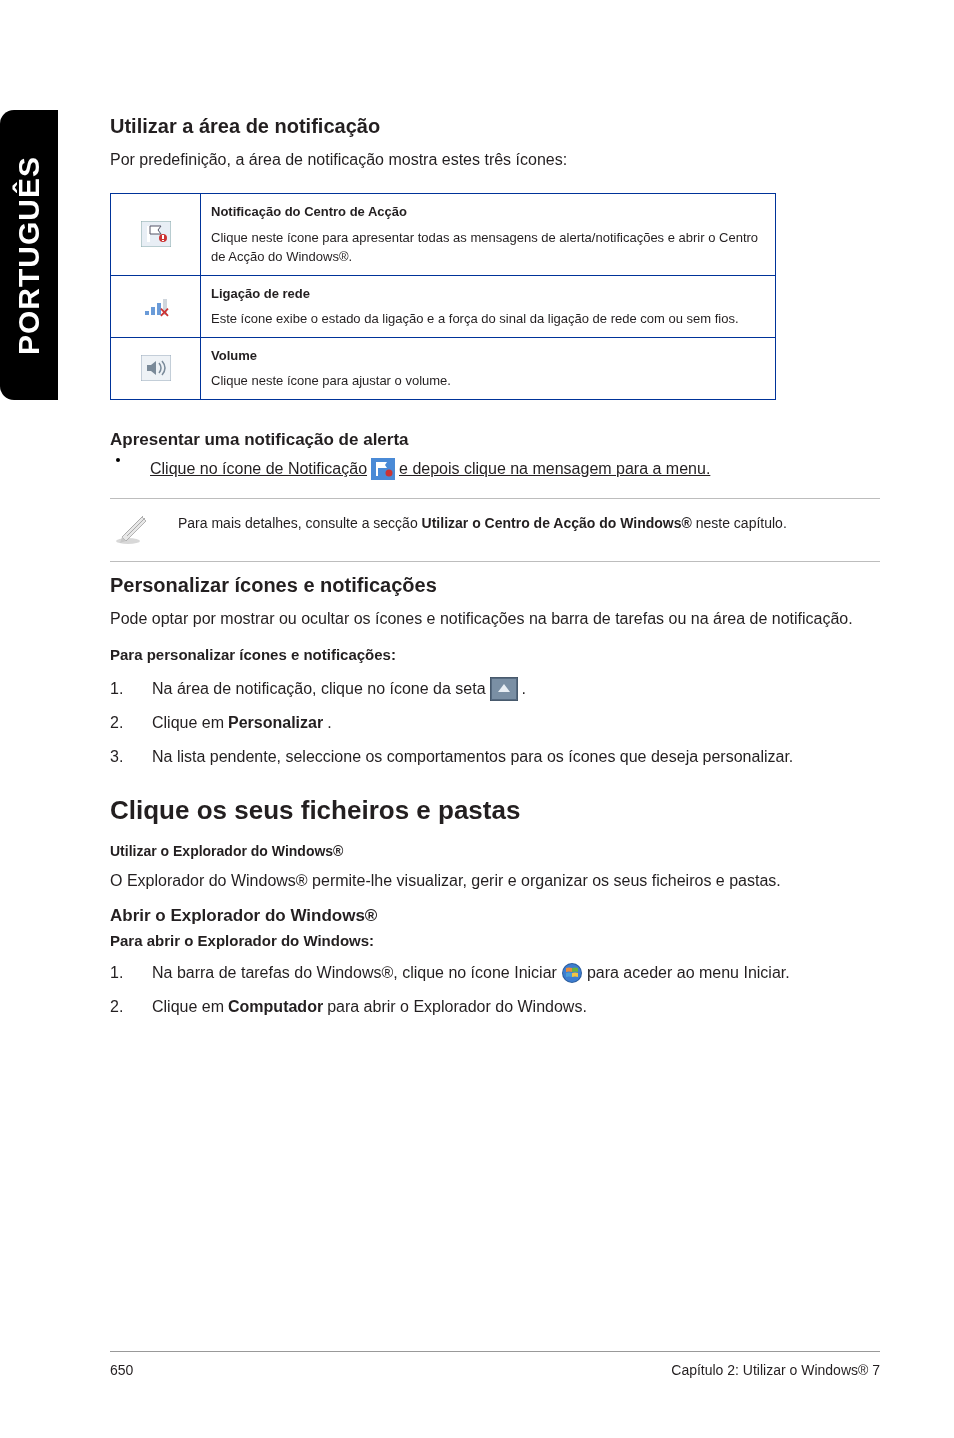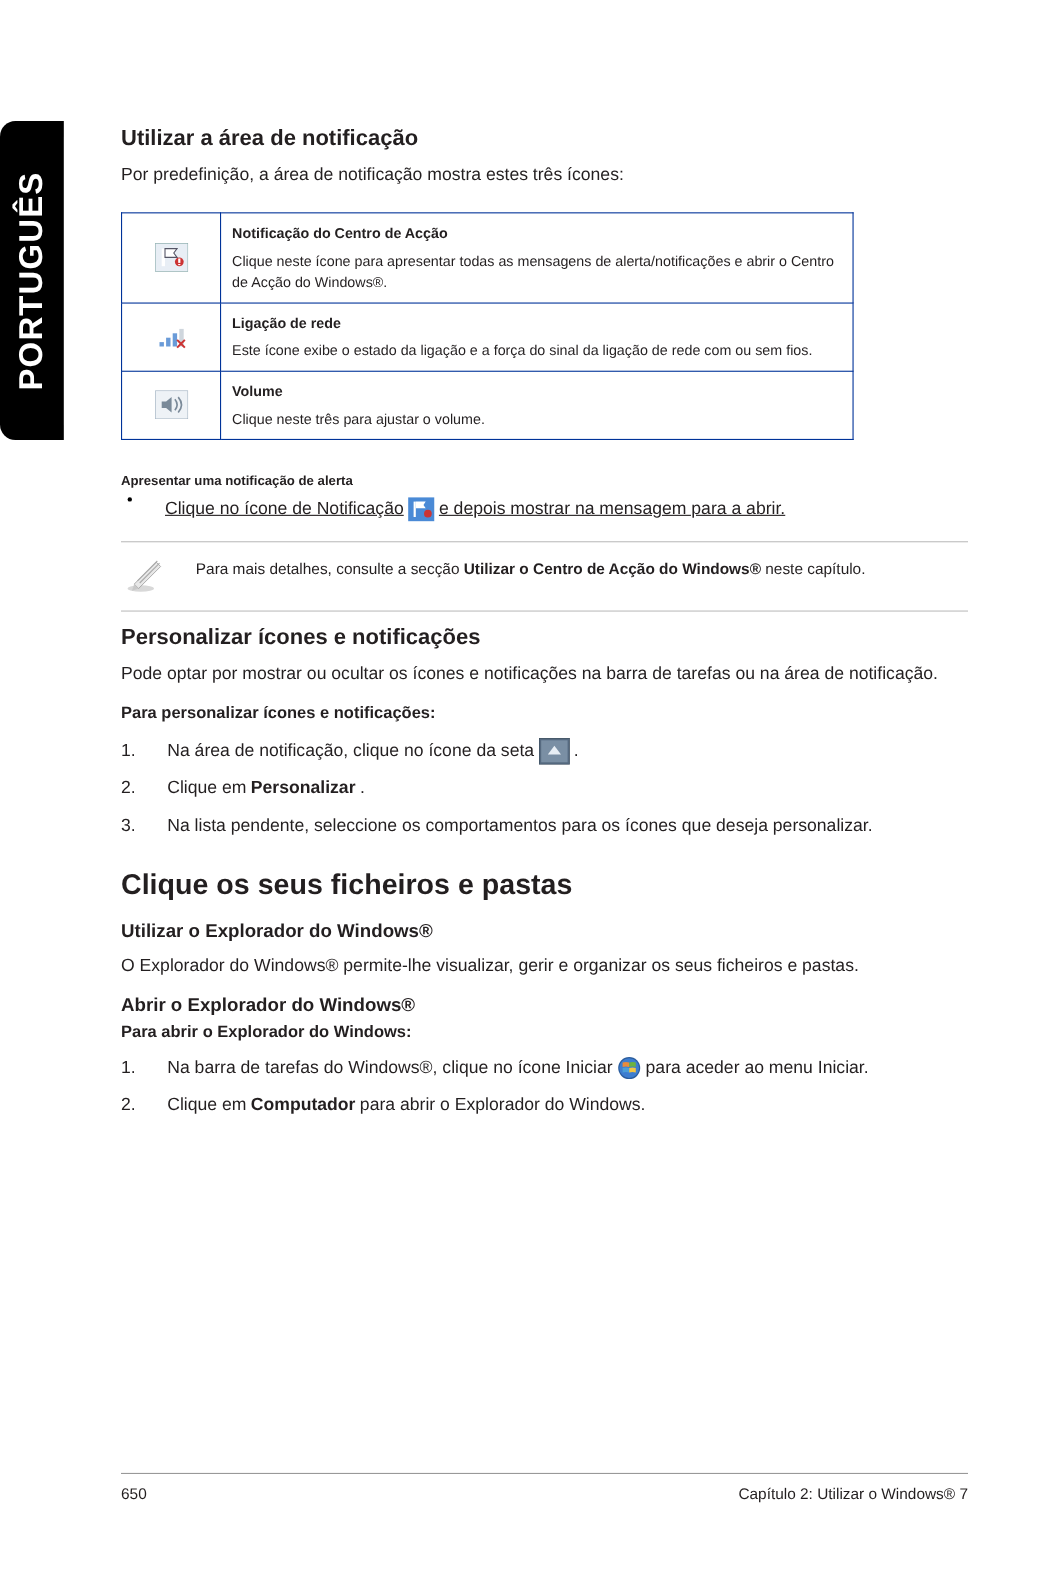--- a/index.html
+++ b/index.html
@@ -58,21 +58,21 @@
     width: 90px;
     text-align: center;
     padding: 10px 0;
   }
   .table td .row-title {
     font-weight: bold;
     font-size: 13px;
     display: block;
     margin-bottom: 6px;
   }
-  .subhead { font-size: 12px; font-weight: bold; margin-bottom: 6px; }
+  .subhead { font-size: 17px; font-weight: bold; margin-bottom: 6px; }
   .subhead-bold { font-size: 15px; font-weight: bold; margin-bottom: 12px; }
   .bullet-row { display: flex; align-items: flex-start; gap: 30px; margin-bottom: 18px; margin-top: 8px; text-decoration: underline; }
   .bullet-dot { width: 4px; height: 4px; background:#000; border-radius:50%; margin-left:6px; flex-shrink:0; }
   .bullet-text { font-size: 16px; display:flex; align-items:center; gap:4px; }
   .note-box {
     display: flex;
     gap: 24px;
     align-items: flex-start;
     border-top: 1px solid #bdbdbd;
     border-bottom: 1px solid #bdbdbd;
@@ -82,21 +82,21 @@
   }
   .note-icon { width: 44px; flex-shrink:0; padding-left:4px; }
   .note-text { font-size: 14px; line-height: 1.5; padding-top:2px; }
   .step { display: flex; gap: 28px; margin-bottom: 10px; font-size: 16px; line-height:1.5; }
   .step-num { width: 14px; flex-shrink:0; }
   .step-body { flex:1; display:flex; align-items:center; flex-wrap:wrap; gap:4px;}
   .bold { font-weight: bold; }
   .h1 { font-size: 26px; font-weight: bold; margin-top: 26px; margin-bottom: 16px; }
   .footer {
     position: absolute;
-    bottom: 72px;
+    bottom: 60px;
     left: 110px;
     width: 770px;
     border-top: 1px solid #999;
     padding-top: 10px;
     font-size: 14px;
     display:flex;
     justify-content:space-between;
   }
   
   .icon-flag, .icon-net, .icon-vol, .icon-arrow, .icon-orb, .icon-flagsm {
@@ -157,41 +157,41 @@
           <svg width="30" height="26">
                 <rect x="0" y="0" width="30" height="26" fill="#eef2f6" stroke="#9ab" stroke-width="1"></rect>
                 <path d="M6 10 L10 10 L15 6 L15 20 L10 16 L6 16 Z" fill="#7a8a99"></path>
                 <path d="M18 8 Q22 13 18 18" stroke="#7a8a99" fill="none" stroke-width="1.5"></path>
                 <path d="M21 6 Q27 13 21 20" stroke="#7a8a99" fill="none" stroke-width="1.5"></path>
               </svg>
         </span>
       </td>
       <td>
         <span class="row-title">Volume</span>
-        <span>Clique neste três para ajustar o volume.</span>
+        <span>Clique neste ícone para ajustar o volume.</span>
       </td>
     </tr>
   </tbody>
     </table>
 
   <div class="subhead">Apresentar uma notificação de alerta</div>
 
   <div class="bullet-row">
     <span class="bullet-dot"></span>
     <span class="bullet-text">
       <span>Clique no ícone de Notificação</span>
       <span class="icon-flagsm">
         <svg width="24" height="22">
             <rect x="0" y="0" width="24" height="22" fill="#4a8ad6"></rect>
             <rect x="5" y="4" width="2" height="14" fill="#fff"></rect>
             <path d="M7 4 L16 4 L14 7 L16 10 L7 10 Z" fill="#fff"></path>
             <circle cx="18" cy="15" r="3.5" fill="#c33"></circle>
           </svg>
       </span>
-      <span>e depois mostrar na mensagem para a abrir.</span>
+      <span>e depois clique na mensagem para a menu.</span>
     </span>
   </div>
 
   <div class="note-box">
     <div class="note-icon">
       <svg width="40" height="36">
           <ellipse cx="14" cy="30" rx="12" ry="3" fill="#d8d8d8"></ellipse>
           <path d="M8 26 L28 6 L32 10 L12 30 Z" fill="#e8e8e8" stroke="#888" stroke-width="0.6"></path>
           <path d="M8 26 L12 30 L6 32 Z" fill="#c8c8c8"></path>
           <line x1="11" y1="23" x2="29" y2="5" stroke="#aaa"></line>
@@ -232,21 +232,21 @@
   </div>
   <div class="step">
     <span class="step-num">3.</span>
     <span class="step-body">
       <span>Na lista pendente, seleccione os comportamentos para os ícones que deseja personalizar.</span>
     </span>
   </div>
 
   <div class="h1">Clique os seus ficheiros e pastas</div>
 
-  <div class="h2" style="font-size:17px;margin-top:17px;">Utilizar o Explorador do Windows®</div>
+  <div class="h2" style="font-size:14px;margin-top:17px;">Utilizar o Explorador do Windows®</div>
   <div class="body-text">O Explorador do Windows® permite-lhe visualizar, gerir e organizar os seus ficheiros e pastas.</div>
 
   <div class="subhead" style="font-size:17px;">Abrir o Explorador do Windows®</div>
   <div class="subhead-bold">Para abrir o Explorador do Windows:</div>
 
   <div class="step">
     <span class="step-num">1.</span>
     <span class="step-body">
       <span>Na barra de tarefas do Windows®, clique no ícone Iniciar</span>
       <span class="icon-orb">

